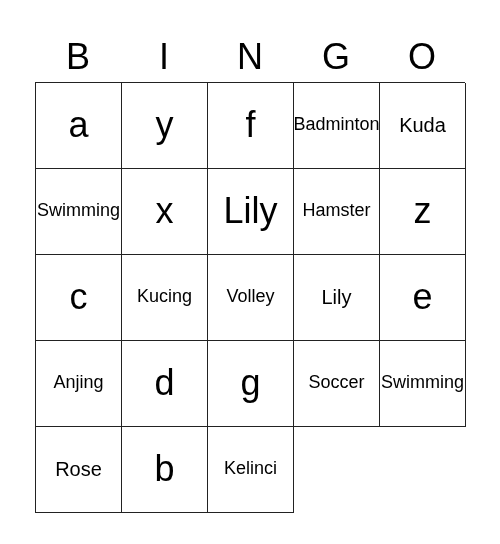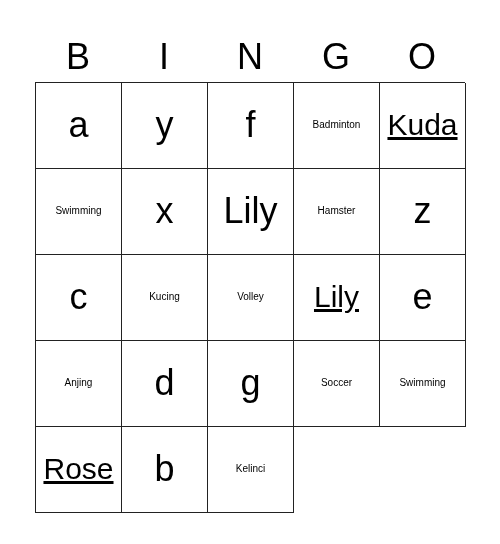--- a/index.html
+++ b/index.html
@@ -41,26 +41,25 @@
     .cell {
       border-right: 1.5px solid #222;
       border-bottom: 1.5px solid #222;
       display: flex;
       justify-content: center;
       align-items: center;
       text-align: center;
       padding: 4px;
     }
     .cell-text {
-      font-size: 10px;
+      font-size: 18px;
       line-height: 1.2;
     }
     .cell-text.large {
-      font-size: 30px;
-      text-decoration: underline;
+      font-size: 20px;
     }
     .cell-text.xlarge {
       font-size: 36px;
     }
   </style>
 </head>
 <body>
 
 <div class="bingo-container">
   <div class="bingo-header">

